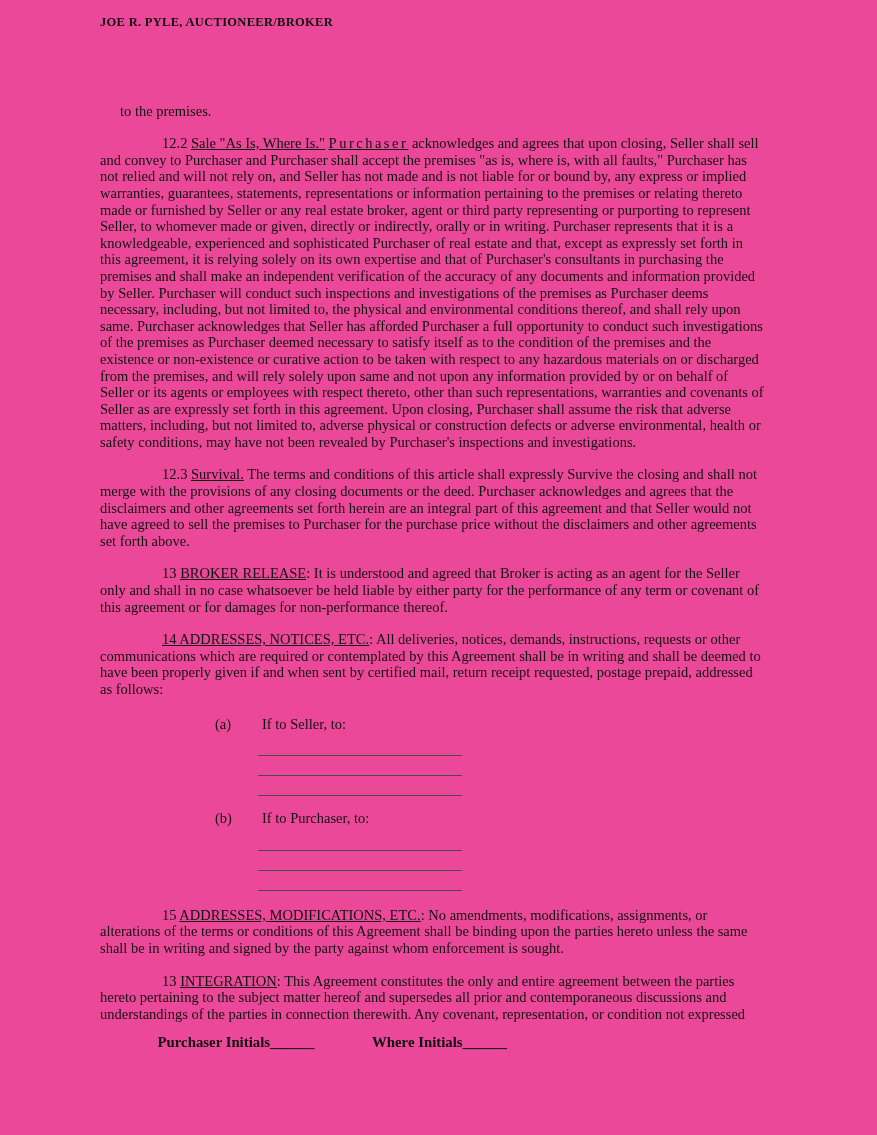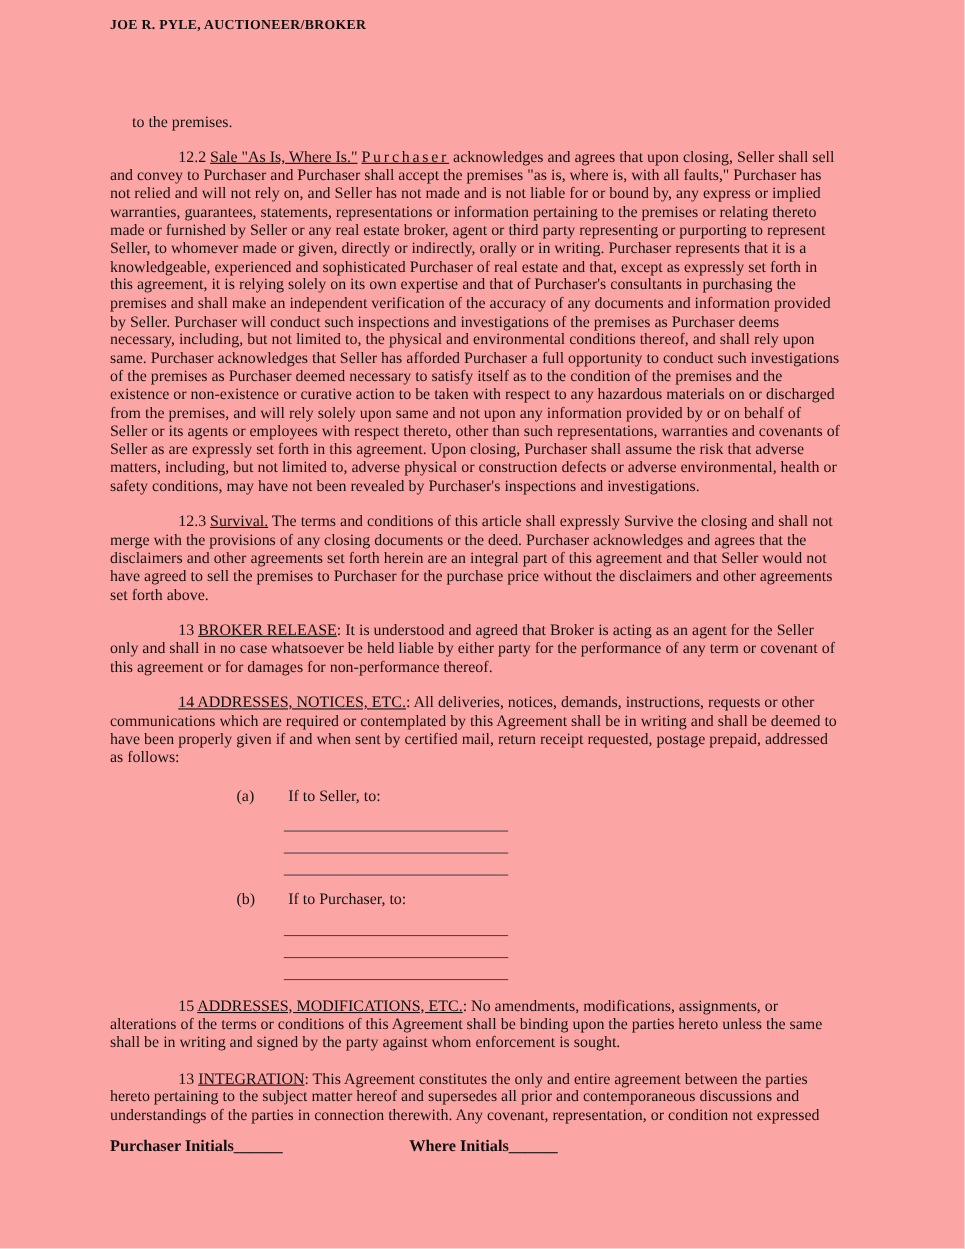--- a/index.html
+++ b/index.html
@@ -1,19 +1,19 @@
 <!DOCTYPE html>
 <html><head>
 <meta charset="utf-8">
 <style>
   html, body { margin: 0; padding: 0; background: #ffffff; }
   .page {
     width: 877px;
     height: 1135px;
-    background: #fca5a5;
+    background: #ec4899;
     color: #111111;
     font-family: "Liberation Serif", serif;
     font-size: 14.5px;
     line-height: 16.6px;
     box-sizing: border-box;
     padding: 14px 112px 0 100px;
     overflow: hidden;
     position: relative;
   }
   .doc-header {
@@ -44,21 +44,21 @@
     margin-left: 158px;
     height: 19px;
     border-bottom: 1px solid #4a4a4a;
   }
   .doc-footer {
     margin-top: 12px;
     font-weight: bold;
     font-size: 14.8px;
   }
   .init { display: inline-block; }
-  .init-purchaser { width: 272px; }
+  .init-purchaser { width: 272px; text-align: center; }
 </style>
 </head>
 <body>
 
 <div class="page">
 
   <div class="doc-header"><span>JOE R. PYLE, AUCTIONEER/BROKER</span></div>
 
   <p class="intro">to the premises.</p>
 

